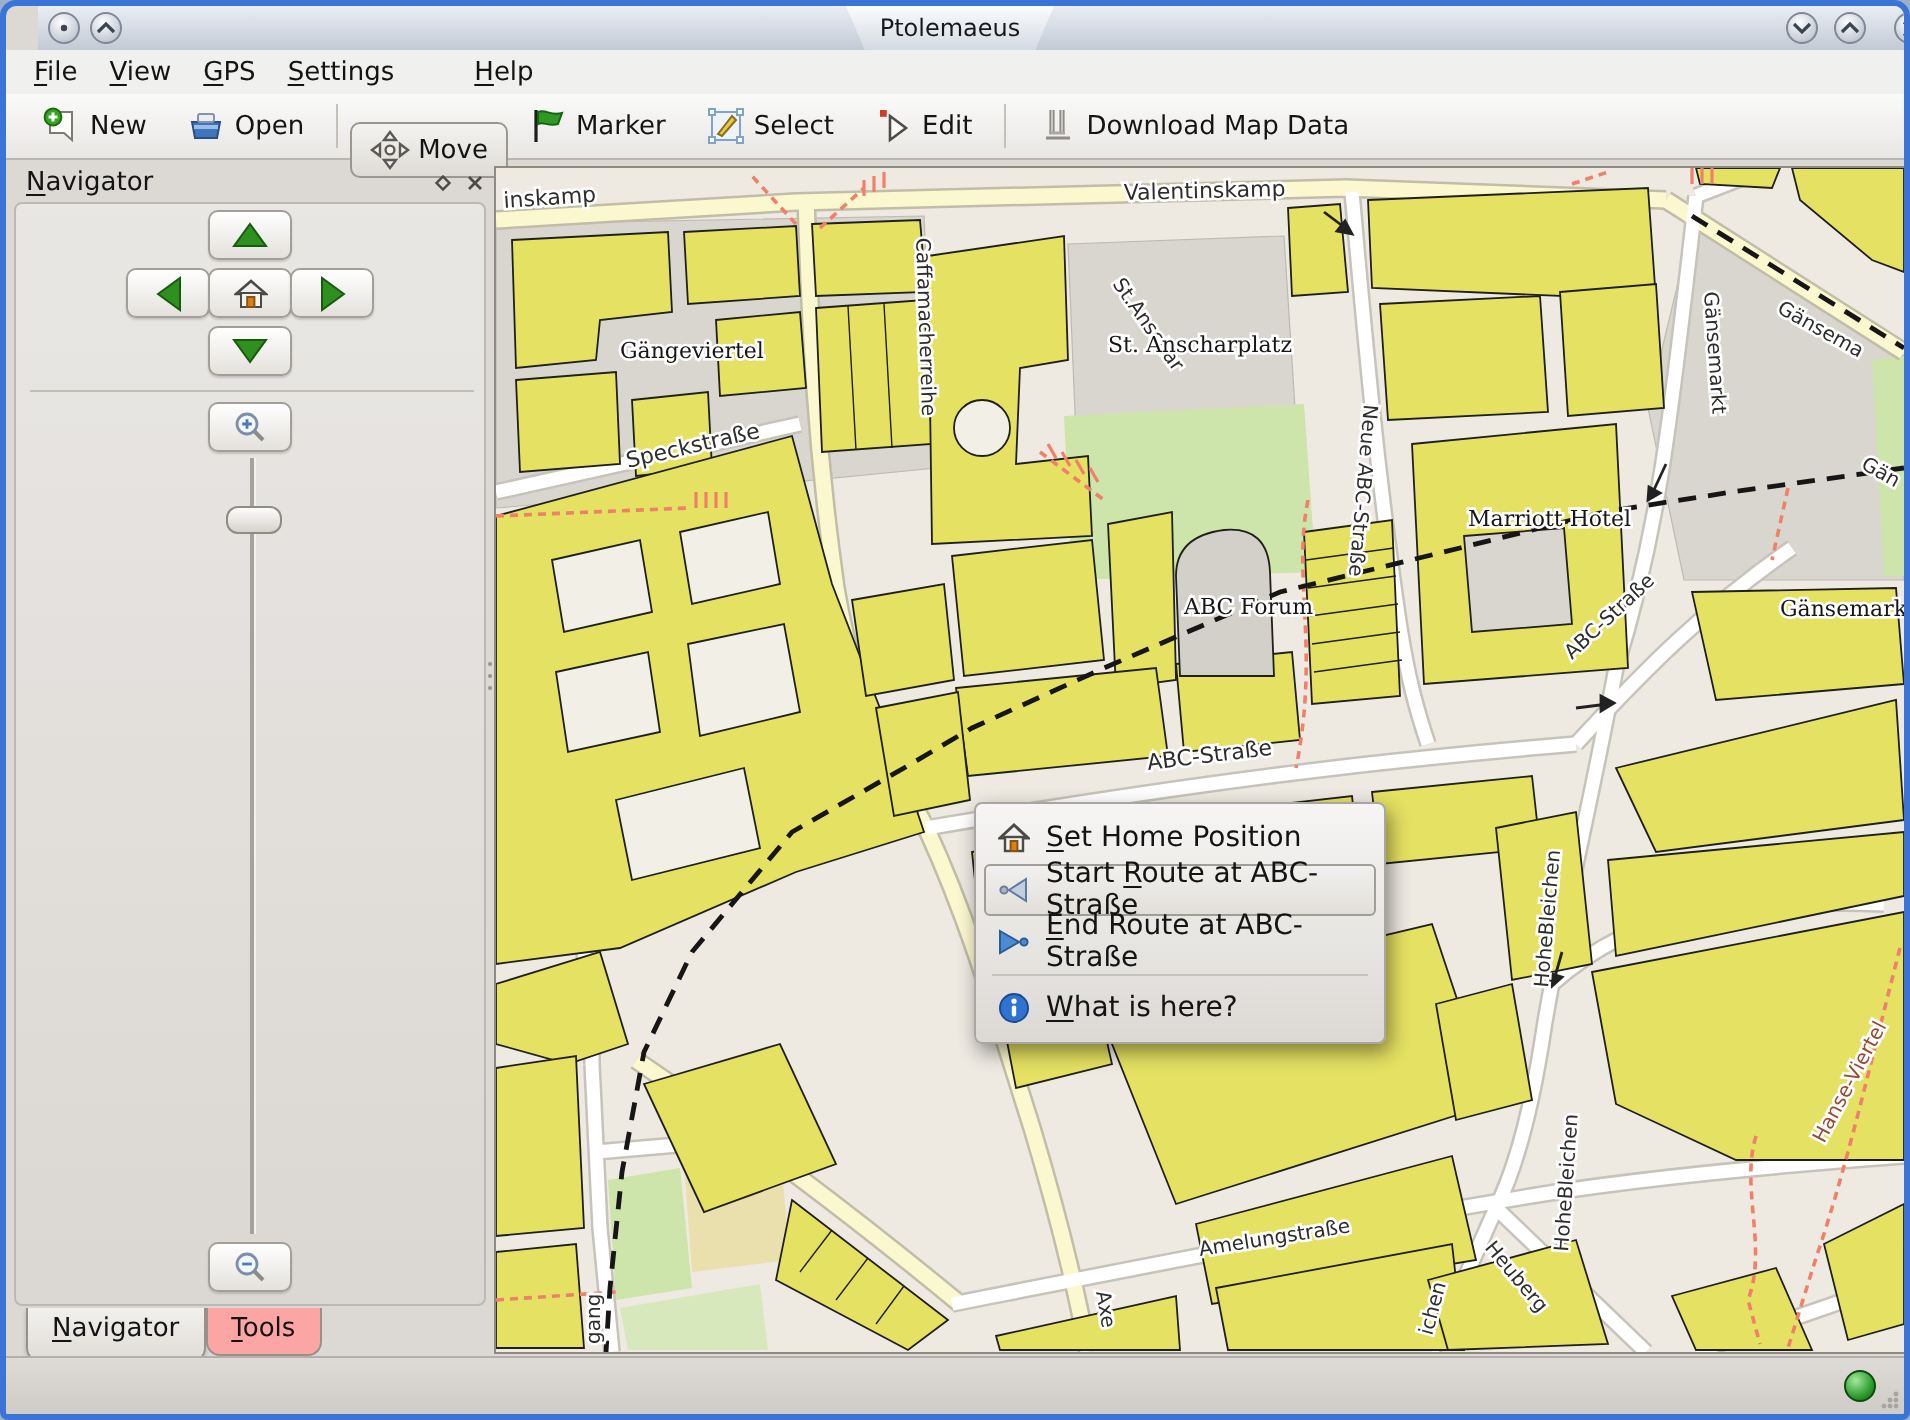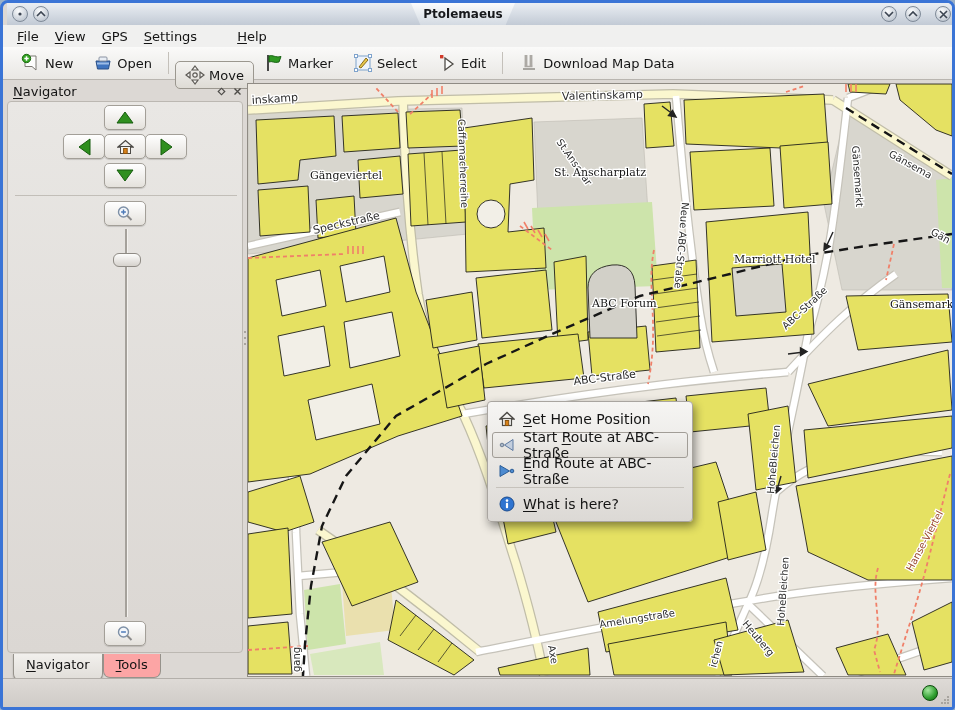--- a/index.html
+++ b/index.html
@@ -1,21 +1,21 @@
 <!DOCTYPE html>
 <html><head>
 <meta charset="utf-8">
 <style>
   html,body{margin:0;padding:0;width:955px;height:710px;overflow:hidden;
     font-family:"DejaVu Sans","Liberation Sans",sans-serif;background:#9ab0c8;}
   .window{position:absolute;inset:0;box-sizing:border-box;border:3px solid #3a74d6;
     border-radius:8px 8px 4px 4px;background:#dcd8d4;overflow:hidden;}
   
-  .titlebar{position:absolute;left:4px;top:0;right:0;height:22px;
-    background:linear-gradient(#eaeef3,#c2cad5);border-bottom:1px solid #8d97a5;font-weight:bold;}
+  .titlebar{position:absolute;left:16px;top:0;right:0;height:22px;
+    background:linear-gradient(#eaeef3,#c2cad5);border-bottom:1px solid #8d97a5;}
   .tb-btn{position:absolute;top:3px;width:16px;height:16px;border-radius:50%;
     background:radial-gradient(circle at 40% 30%,#fbfcfd,#c6cdd6 70%,#aab3bf);
     border:1px solid #7f8a98;box-sizing:border-box;display:flex;align-items:center;justify-content:center;}
   .title-tab{position:absolute;left:404px;top:0;width:104px;height:22px;
     background:linear-gradient(#fbfcfd,#d3dae2);
     clip-path:polygon(0 0,100% 0,91% 100%,9% 100%);
     display:flex;align-items:center;justify-content:center;
     font-size:12px;color:#17191c;}
   
   .menubar{position:absolute;left:0;top:22px;right:0;height:22px;background:#f0f0ef;

